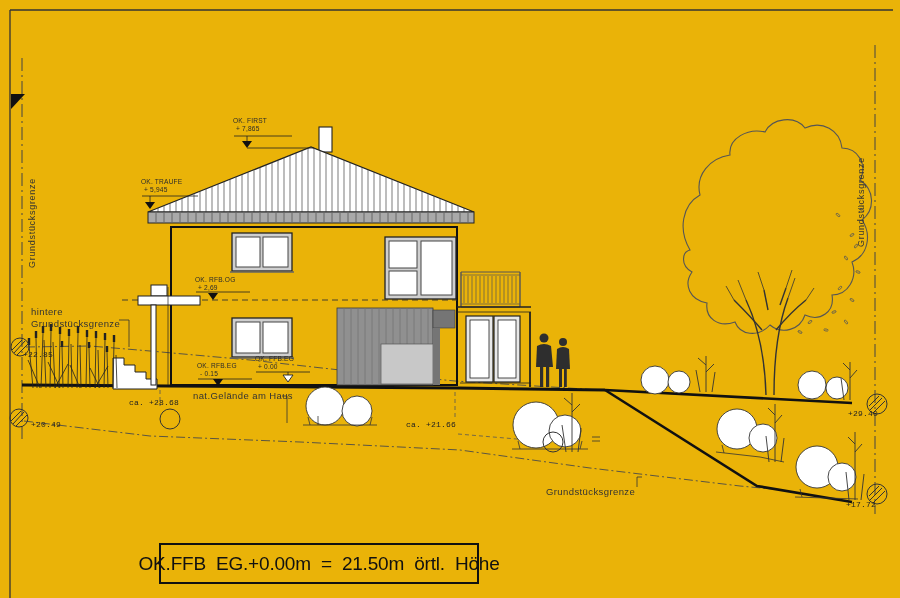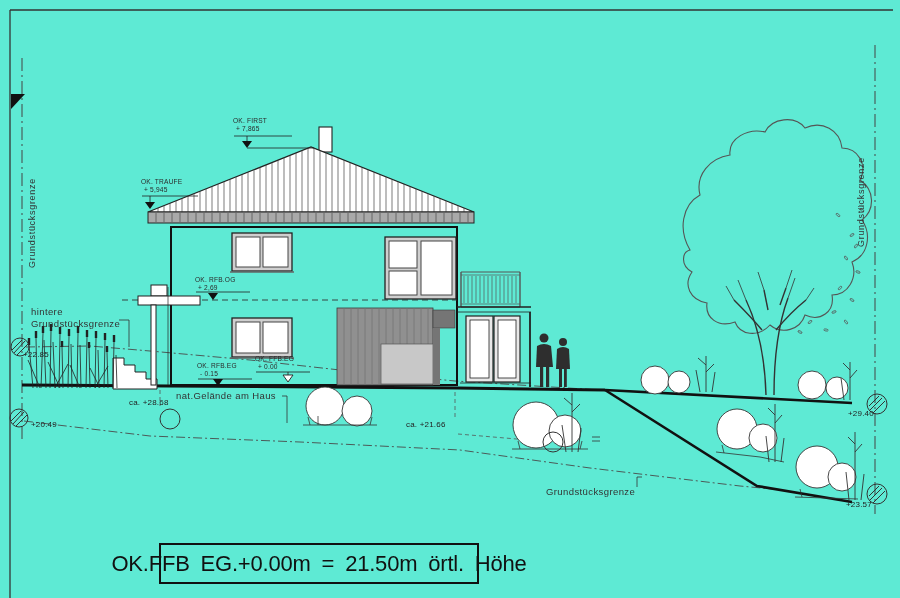--- a/index.html
+++ b/index.html
@@ -1,27 +1,27 @@
 <!DOCTYPE html>
 <html><head>
 <meta charset="utf-8">
 <style>
   html,body{margin:0;padding:0;background:#fff;}
-  .stage{position:relative;width:900px;height:598px;background:#5eead4;overflow:hidden;
+  .stage{position:relative;width:900px;height:598px;background:#eab308;overflow:hidden;
          font-family:"Liberation Sans",sans-serif;color:#1b1b1b;}
   svg.draw{position:absolute;left:0;top:0;}
   .lbl{position:absolute;white-space:nowrap;}
   .lvl{font-size:6.6px;line-height:1.18;color:#2b2b2b;letter-spacing:.2px;}
   .lvl .v{margin-left:3px;}
-  .spot{font-size:8px;color:#222;letter-spacing:.2px;}
+  .spot{font-size:8px;color:#222;letter-spacing:.2px;font-family:Liberation Mono, monospace;}
   .note{font-size:9.5px;color:#333;letter-spacing:.4px;line-height:1.25;}
   .vlab{font-size:9px;color:#333;letter-spacing:.7px;transform:rotate(-90deg);transform-origin:0 0;}
   .title{font-weight:bold;font-size:25px;letter-spacing:1.4px;color:#0a0a0a;}
   .fbox{border:2px solid #111;width:316px;height:37px;display:flex;align-items:center;
-        justify-content:center;font-size:22px;color:#111;word-spacing:5px;letter-spacing:-.2px;}
+        justify-content:center;font-size:19px;color:#111;word-spacing:5px;letter-spacing:-.2px;}
 </style>
 </head>
 <body>
 
 <div class="stage">
 
 <svg class="draw" width="900" height="598" viewBox="0 0 900 598">
 
   <g stroke="#333" stroke-width="1.3">
     <line x1="10" y1="10" x2="893" y2="10"></line>
@@ -460,21 +460,21 @@
   </g>
 </svg>
 
 <div class="lbl vlab" style="left:27px;top:268px">Grundstücksgrenze</div>
 <div class="lbl vlab" style="left:856px;top:247px">Grundstücksgrenze</div>
 
 <div class="lbl note" style="left:31px;top:306px">
   <div>hintere</div>
   <div>Grundstücksgrenze</div>
 </div>
-<div class="lbl note" style="left:176px;top:390px">nat.Gelände am Haus</div>
+<div class="lbl note" style="left:193px;top:390px">nat.Gelände am Haus</div>
 <div class="lbl note" style="left:546px;top:486px">Grundstücksgrenze</div>
 
 <div class="lbl lvl" style="left:233px;top:117px">
   <div>OK. FIRST</div>
       <div class="v">+ 7,865</div>
 </div>
 <div class="lbl lvl" style="left:141px;top:178px">
   <div>OK. TRAUFE</div>
       <div class="v">+ 5,945</div>
 </div>
@@ -489,17 +489,17 @@
 <div class="lbl lvl" style="left:255px;top:355px">
   <div>OK. FFB.EG</div>
       <div class="v">+ 0.00</div>
 </div>
 
 <div class="lbl spot" style="left:23px;top:350px">+22.85</div>
 <div class="lbl spot" style="left:31px;top:420px">+20.49</div>
 <div class="lbl spot" style="left:129px;top:398px">ca. +28.68</div>
 <div class="lbl spot" style="left:406px;top:420px">ca. +21.66</div>
 <div class="lbl spot" style="left:848px;top:409px">+29.40</div>
-<div class="lbl spot" style="left:846px;top:500px">+23.57</div>
+<div class="lbl spot" style="left:846px;top:500px">+17.72</div>
 
 <div class="lbl fbox" style="left:159px;top:543px">OK.FFB EG.+0.00m = 21.50m örtl. Höhe</div>
 
 </div>
 
 </body></html>

